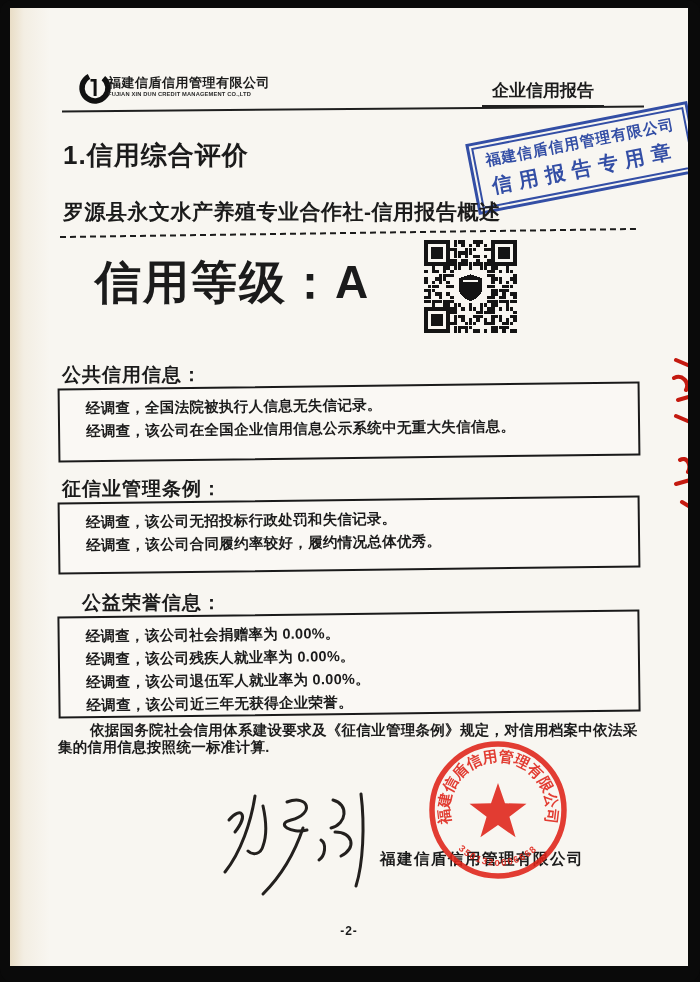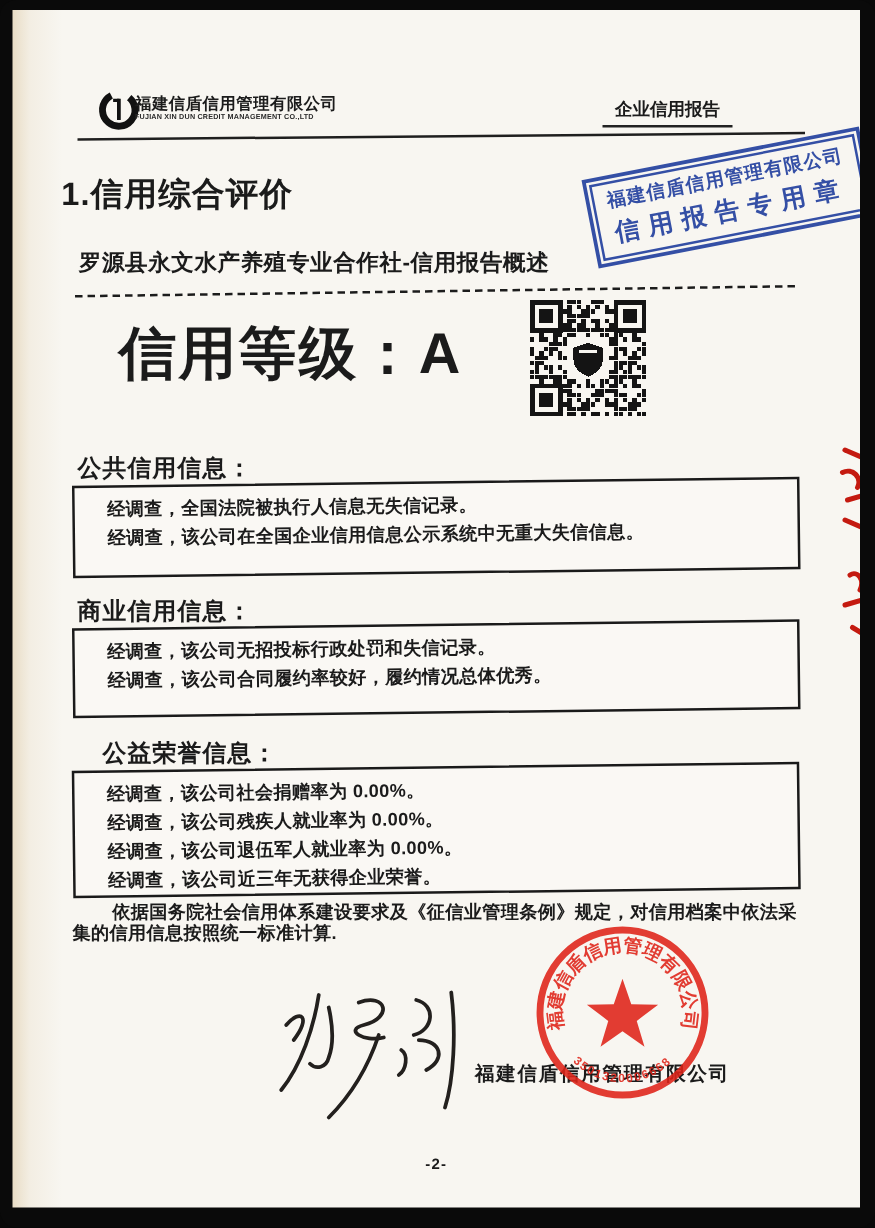--- a/index.html
+++ b/index.html
@@ -6,32 +6,32 @@
   .page{position:relative;width:700px;height:982px;background:#0a0a0a;overflow:hidden;
         font-family:"Liberation Sans","DejaVu Sans",sans-serif;color:#1b1b1b;border-radius:13px;}
   .paper{position:absolute;left:10px;top:8px;width:678px;height:958px;
          background:linear-gradient(90deg,#e9ddc6 0px,#f3eee3 14px,#f8f6f1 40px,#f8f6f1 100%);
          overflow:hidden;}
   .abs{position:absolute;}
 
   
   .logo-text-cn{font-size:13px;font-weight:700;letter-spacing:.5px;}
   .logo-text-en{font-size:7px;font-weight:700;color:#2a2a2a;letter-spacing:.2px;transform:scale(.82);transform-origin:left top;}
-  .report-type{font-size:14px;font-weight:700;border-bottom:2px solid #222;padding:0 10px 3px 10px;text-align:right;}
+  .report-type{font-size:17px;font-weight:700;border-bottom:2px solid #222;padding:0 10px 3px 10px;text-align:right;}
   .head-rule{width:582px;border-top:2px solid #1f1f1f;transform:rotate(-.5deg);}
 
   
   .stamp-blue{left:460px;top:114px;transform:rotate(-11deg);border:3px solid #23409f;
               padding:2px;opacity:.92;background:rgba(255,255,255,.02);}
   .stamp-blue .inner{border:2px solid #23409f;padding:4px 10px 5px 10px;text-align:center;color:#23409f;}
   .stamp-blue .l1{font-size:15px;font-weight:700;letter-spacing:1px;white-space:nowrap;}
   .stamp-blue .l2{font-size:20px;font-weight:700;letter-spacing:7px;white-space:nowrap;margin-top:3px;}
 
   .doc-title{font-size:26px;font-weight:700;letter-spacing:1px;}
-  .doc-subtitle{font-size:18px;font-weight:700;letter-spacing:.5px;}
+  .doc-subtitle{font-size:21px;font-weight:700;letter-spacing:.5px;}
   .dashed-rule{width:576px;border-top:2.5px dashed #1c1c1c;transform:rotate(-.8deg);}
 
   .rating{font-size:46px;font-weight:700;letter-spacing:2px;white-space:nowrap;}
   .qr-box{left:414px;top:232px;width:93px;height:93px;}
 
   .sec-heading{font-size:19px;font-weight:700;letter-spacing:1px;}
   .sec-box{left:48px;width:582px;border:2px solid #1a1a1a;transform:rotate(-.7deg);
            padding:7px 10px 6px 26px;box-sizing:border-box;background:rgba(255,255,255,.25);}
   .sec-box .line{font-size:14.5px;font-weight:700;line-height:23px;letter-spacing:.3px;}
 
@@ -61,21 +61,21 @@
     <div class="abs report-type" style="left:472px;top:71px;">企业信用报告</div>
     <div class="abs head-rule" style="left:52px;top:100px;"></div>
 
     <div class="abs stamp-blue">
       <div class="inner">
         <div class="l1">福建信盾信用管理有限公司</div>
         <div class="l2">信用报告专用章</div>
       </div>
     </div>
 
-    <div class="abs doc-title" style="left:39px;top:130px;">1.信用综合评价</div>
+    <div class="abs doc-title" style="left:53px;top:130px;">1.信用综合评价</div>
     <div class="abs doc-subtitle" style="left:53px;top:190px;">罗源县永文水产养殖专业合作社-信用报告概述</div>
     <div class="abs dashed-rule" style="left:50px;top:224px;"></div>
 
     <div class="abs rating" style="left:85px;top:244px;text-align:center;">
       <span>信用等级：</span><span>A</span>
     </div>
     <div class="abs qr-box">
       <svg id="qr" width="93" height="93" viewBox="0 0 25 25" shape-rendering="crispEdges">
           <rect x="0.04" y="8.04" width="0.92" height="0.92" fill="#141414"></rect>
           <rect x="0.04" y="10.04" width="0.92" height="0.92" fill="#141414"></rect>
@@ -316,21 +316,21 @@
           <rect x="10.5" y="10.7" width="4" height="0.7" fill="#f8f6f1"></rect>
         </svg>
     </div>
 
     <div class="abs sec-heading" style="left:52px;top:354px;">公共信用信息：</div>
     <div class="abs sec-box" style="top:377px;height:74px;">
       <div class="line">经调查，全国法院被执行人信息无失信记录。</div>
       <div class="line">经调查，该公司在全国企业信用信息公示系统中无重大失信信息。</div>
     </div>
 
-    <div class="abs sec-heading" style="left:52px;top:468px;">商业信用信息：</div>
+    <div class="abs sec-heading" style="left:52px;top:468px;">征信业管理条例：</div>
     <div class="abs sec-box" style="top:491px;height:72px;">
       <div class="line">经调查，该公司无招投标行政处罚和失信记录。</div>
       <div class="line">经调查，该公司合同履约率较好，履约情况总体优秀。</div>
     </div>
 
     <div class="abs sec-heading" style="left:52px;top:582px;margin-left:20px;">公益荣誉信息：</div>
     <div class="abs sec-box" style="top:605px;height:102px;">
       <div class="line">经调查，该公司社会捐赠率为 0.00%。</div>
       <div class="line">经调查，该公司残疾人就业率为 0.00%。</div>
       <div class="line">经调查，该公司退伍军人就业率为 0.00%。</div>

